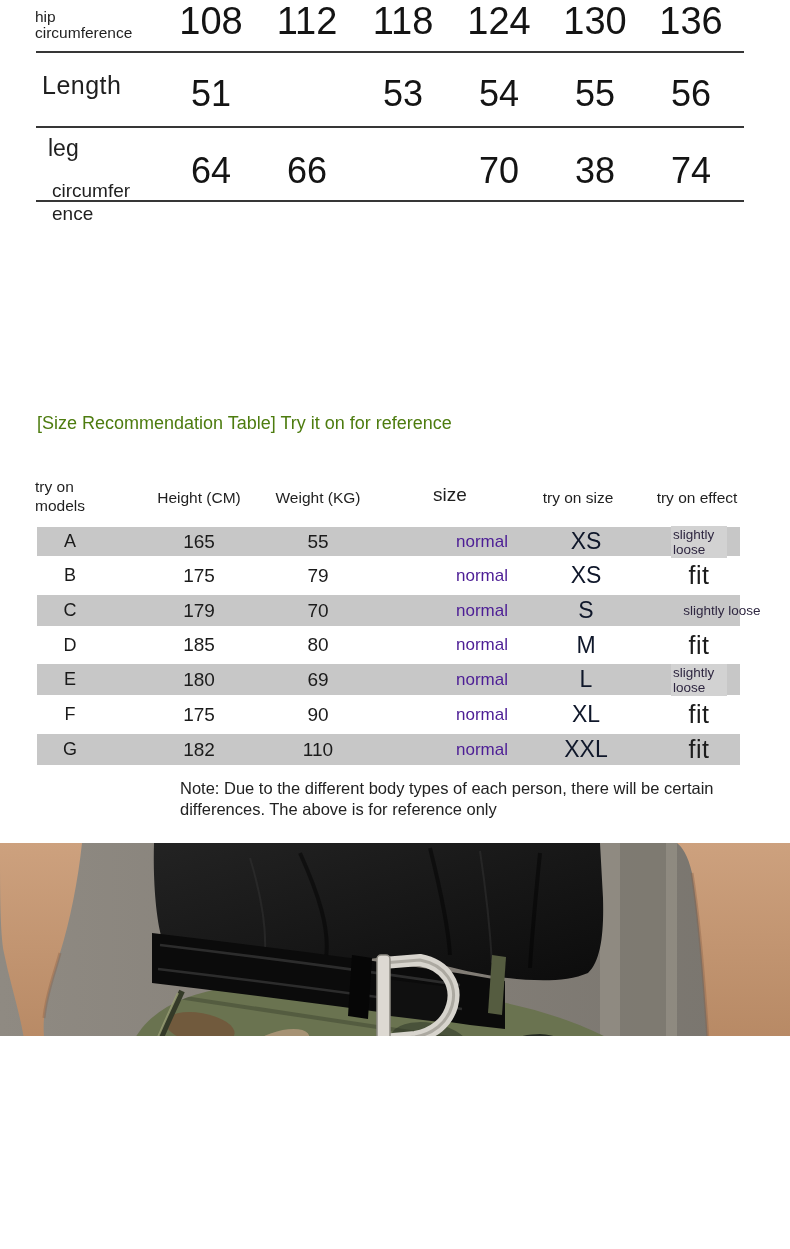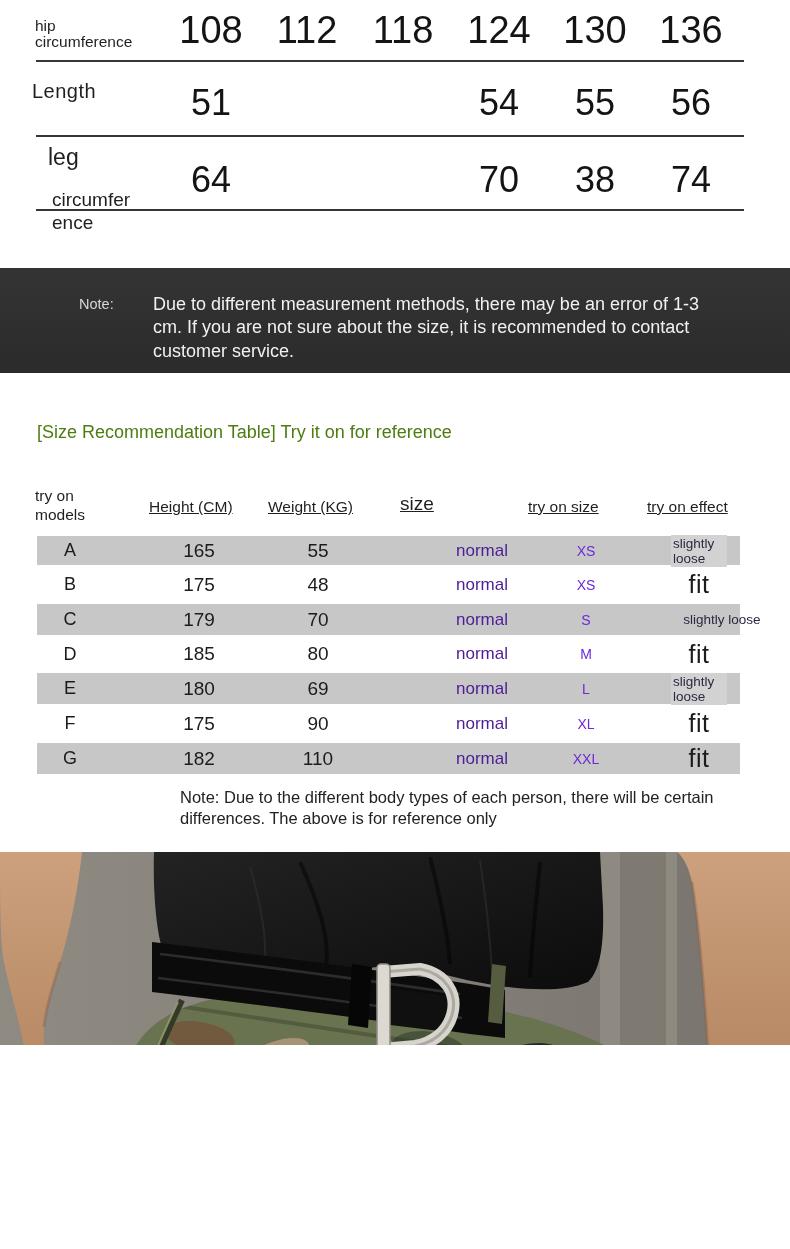--- a/index.html
+++ b/index.html
@@ -1,17 +1,17 @@
 <!DOCTYPE html>
 <html><head>
 <meta charset="utf-8">
 <style>
   * { margin:0; padding:0; box-sizing:border-box; }
   body { background:#fff; font-family:"Liberation Sans", sans-serif; }
-  #screen { position:relative; width:790px; height:1029px; background:#ffffff; overflow:hidden; margin:16px auto; }
+  #screen { position:relative; width:790px; height:1029px; background:#ffffff; overflow:hidden; margin:7px auto; }
 
   
   .size-chart { position:absolute; left:0; top:0; width:790px; height:252px; }
   .sc-line { position:absolute; left:36px; width:708px; height:2px; background:#363636; }
   .sc-label { position:absolute; color:#1f1f1f; }
   .sc-val { position:absolute; width:96px; text-align:center; color:#141414; }
   .sc-val-lg { font-size:38px; }
   .sc-val-md { font-size:36px; }
 
   
@@ -19,29 +19,29 @@
               background:linear-gradient(#343434,#2b2b2b); }
   .note-label { position:absolute; left:79px; top:28px; font-size:14.5px; color:#d8d8d8; }
   .note-text { position:absolute; left:153px; top:25px; width:552px; font-size:18px;
                line-height:1.3; color:#f1f1f1; }
 
   
   .rec-heading { position:absolute; left:37px; top:406px; font-size:18px; color:#4d7c0f; }
 
   
   .rt-head { position:absolute; color:#1f1f1f; font-size:15.5px; }
-  .rt-head.center { text-align:left;text-decoration:underline; }
+  .rt-head.center { text-align:center; }
   .rt-row { position:absolute; left:37px; width:703px; }
   .rt-row.band { background:#c7c7c7; }
   .rt-cell { position:absolute; top:0; height:100%; display:flex; align-items:center; justify-content:center; }
   .c-model  { left:0;     width:66px; font-size:18px; color:#1b1b1b; }
   .c-height { left:124px; width:76px; font-size:19px; color:#1b1b1b; }
   .c-weight { left:243px; width:76px; font-size:19px; color:#1b1b1b; }
   .c-size   { left:400px; width:90px; font-size:17px; color:#4c1d95; }
-  .c-trysize{ left:504px; width:90px; font-size:14px; color:#6d28d9; }
+  .c-trysize{ left:504px; width:90px; font-size:23px; color:#0f172a; }
   .c-effect { left:617px; width:90px; color:#2f2741; }
   .effect-fit { font-size:25px; color:#1c1c1c; letter-spacing:.5px; }
   .effect-wrap { display:inline-block; width:56px; font-size:13.5px; line-height:15px;
                  background:#d2d2d2; padding:1px 2px; }
   .effect-line { white-space:nowrap; font-size:13.5px; }
 
   .rec-footnote { position:absolute; left:180px; top:771px; width:575px; font-size:16.5px;
                   line-height:1.25; color:#222; }
 
   
@@ -59,39 +59,37 @@
 
     <div class="sc-label" style="left:35px;top:1px;font-size:15.5px">hip</div>
     <div class="sc-label" style="left:35px;top:17px;font-size:15.5px">circumference</div>
     <div class="sc-val sc-val-lg" style="left:163px;top:-7px">108</div>
     <div class="sc-val sc-val-lg" style="left:259px;top:-7px">112</div>
     <div class="sc-val sc-val-lg" style="left:355px;top:-7px">118</div>
     <div class="sc-val sc-val-lg" style="left:451px;top:-7px">124</div>
     <div class="sc-val sc-val-lg" style="left:547px;top:-7px">130</div>
     <div class="sc-val sc-val-lg" style="left:643px;top:-7px">136</div>
 
-    <div class="sc-label" style="left:32px;top:64px;font-size:20px;letter-spacing:.5px">Length</div>
+    <div class="sc-label" style="left:42px;top:64px;font-size:25px;letter-spacing:.5px">Length</div>
     <div class="sc-val sc-val-md" style="left:163px;top:66px">51</div>
+    <div class="sc-val sc-val-md" style="left:355px;top:66px">53</div>
     <div class="sc-val sc-val-md" style="left:451px;top:66px">54</div>
     <div class="sc-val sc-val-md" style="left:547px;top:66px">55</div>
     <div class="sc-val sc-val-md" style="left:643px;top:66px">56</div>
 
     <div class="sc-label" style="left:48px;top:128px;font-size:23px">leg</div>
     <div class="sc-label" style="left:52px;top:173px;font-size:19px">circumfer</div>
     <div class="sc-label" style="left:52px;top:196px;font-size:19px">ence</div>
     <div class="sc-val sc-val-md" style="left:163px;top:143px">64</div>
+    <div class="sc-val sc-val-md" style="left:259px;top:143px">66</div>
     <div class="sc-val sc-val-md" style="left:451px;top:143px">70</div>
     <div class="sc-val sc-val-md" style="left:547px;top:143px">38</div>
     <div class="sc-val sc-val-md" style="left:643px;top:143px">74</div>
   </div>
 
-  <div class="note-bar">
-    <div class="note-label">Note:</div>
-    <div class="note-text">Due to different measurement methods, there may be an error of 1-3 cm. If you are not sure about the size, it is recommended to contact customer service.</div>
-  </div>
 
   <div class="rec-heading">[Size Recommendation Table] Try it on for reference</div>
 
   <div class="rt-head" style="left:35px;top:470px;width:70px;line-height:19px">try on models</div>
   <div class="rt-head center" style="left:149px;top:482px;width:100px">Height (CM)</div>
   <div class="rt-head center" style="left:268px;top:482px;width:100px">Weight (KG)</div>
   <div class="rt-head center" style="left:400px;top:477px;width:100px;font-size:19px">size</div>
   <div class="rt-head center" style="left:528px;top:482px;width:100px">try on size</div>
   <div class="rt-head center" style="left:647px;top:482px;width:100px">try on effect</div>
 
@@ -101,21 +99,21 @@
     <div class="rt-cell c-weight">55</div>
     <div class="rt-cell c-size">normal</div>
     <div class="rt-cell c-trysize">XS</div>
     <div class="rt-cell c-effect">
         <span class="effect-wrap">slightly loose</span>
       </div>
   </div>
   <div class="rt-row" style="top:549px;height:39px">
     <div class="rt-cell c-model">B</div>
     <div class="rt-cell c-height">175</div>
-    <div class="rt-cell c-weight">48</div>
+    <div class="rt-cell c-weight">79</div>
     <div class="rt-cell c-size">normal</div>
     <div class="rt-cell c-trysize">XS</div>
     <div class="rt-cell c-effect effect-fit">fit</div>
   </div>
   <div class="rt-row band" style="top:588px;height:31px">
     <div class="rt-cell c-model">C</div>
     <div class="rt-cell c-height">179</div>
     <div class="rt-cell c-weight">70</div>
     <div class="rt-cell c-size">normal</div>
     <div class="rt-cell c-trysize">S</div>

